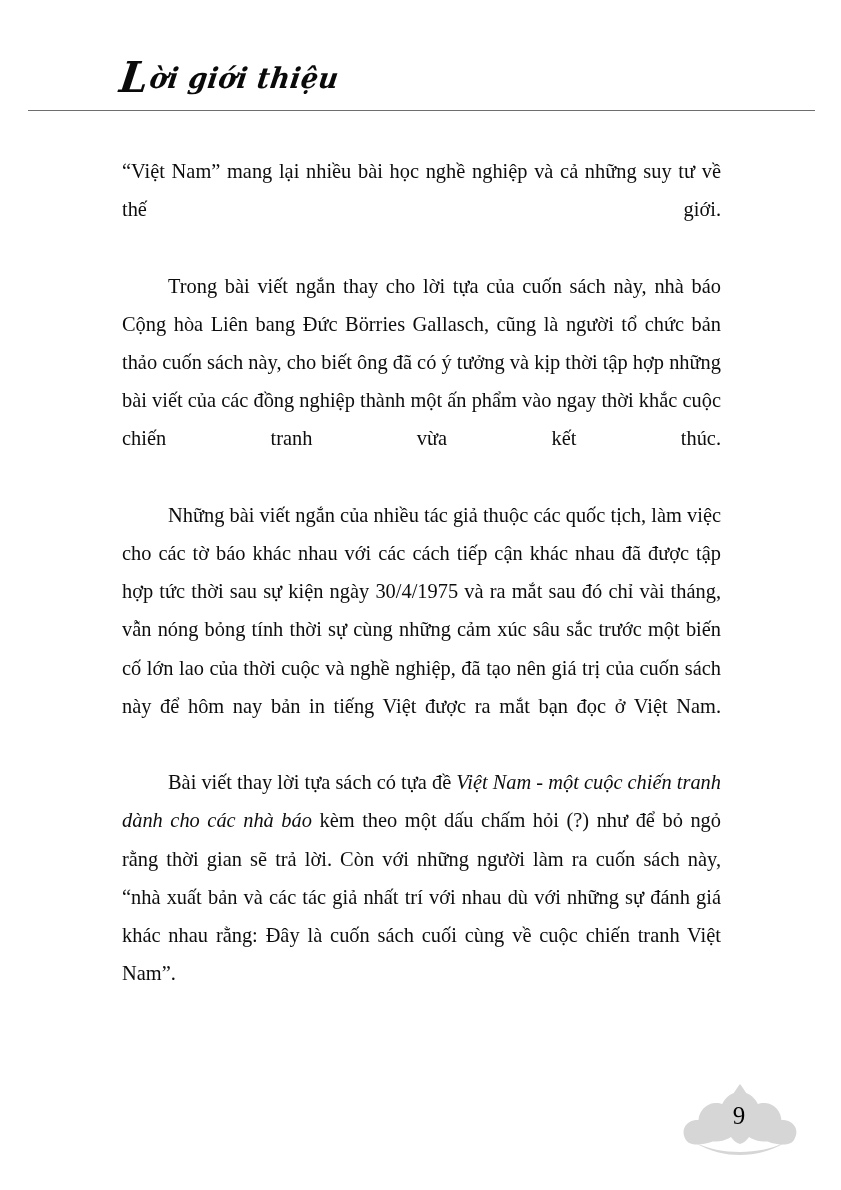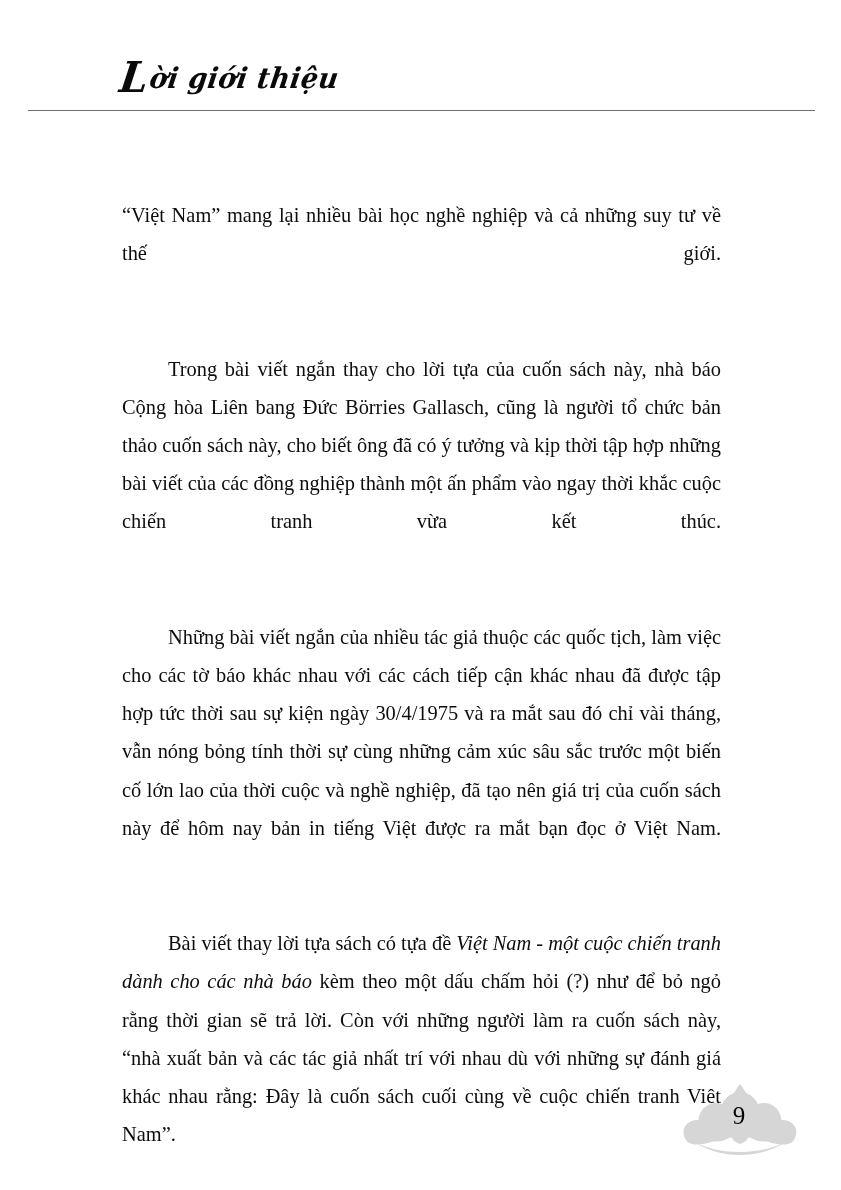--- a/index.html
+++ b/index.html
@@ -70,25 +70,23 @@
     margin: 0;
     font-size: 20.4px;
     line-height: 38.2px;
     text-align: justify;
     text-justify: inter-word;
     color: #0d0d0d;
     -webkit-font-smoothing: antialiased;
   }
   .para.indent {
     text-indent: 46px;
-    margin-top: 39px;
   }
   .para.flush {
     text-indent: 0;
-    margin-top: 44px;
   }
   .para .title-italic {
     font-style: italic;
   }
   
   .para::after {
     content: "";
     display: inline-block;
     width: 100%;
   }

